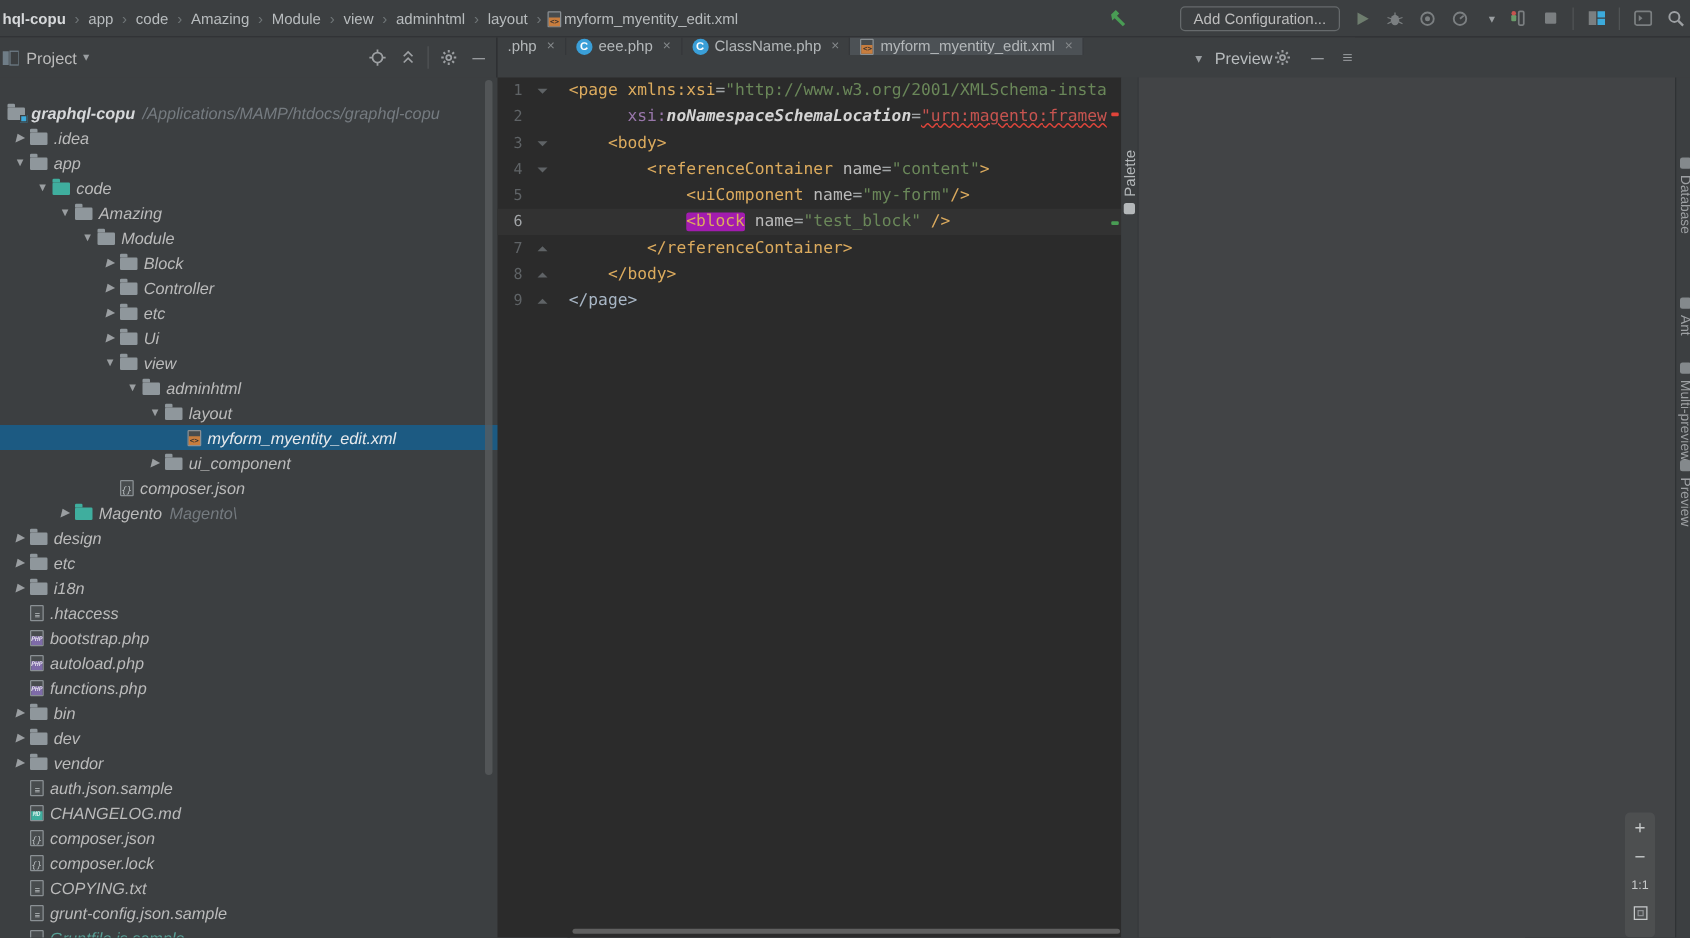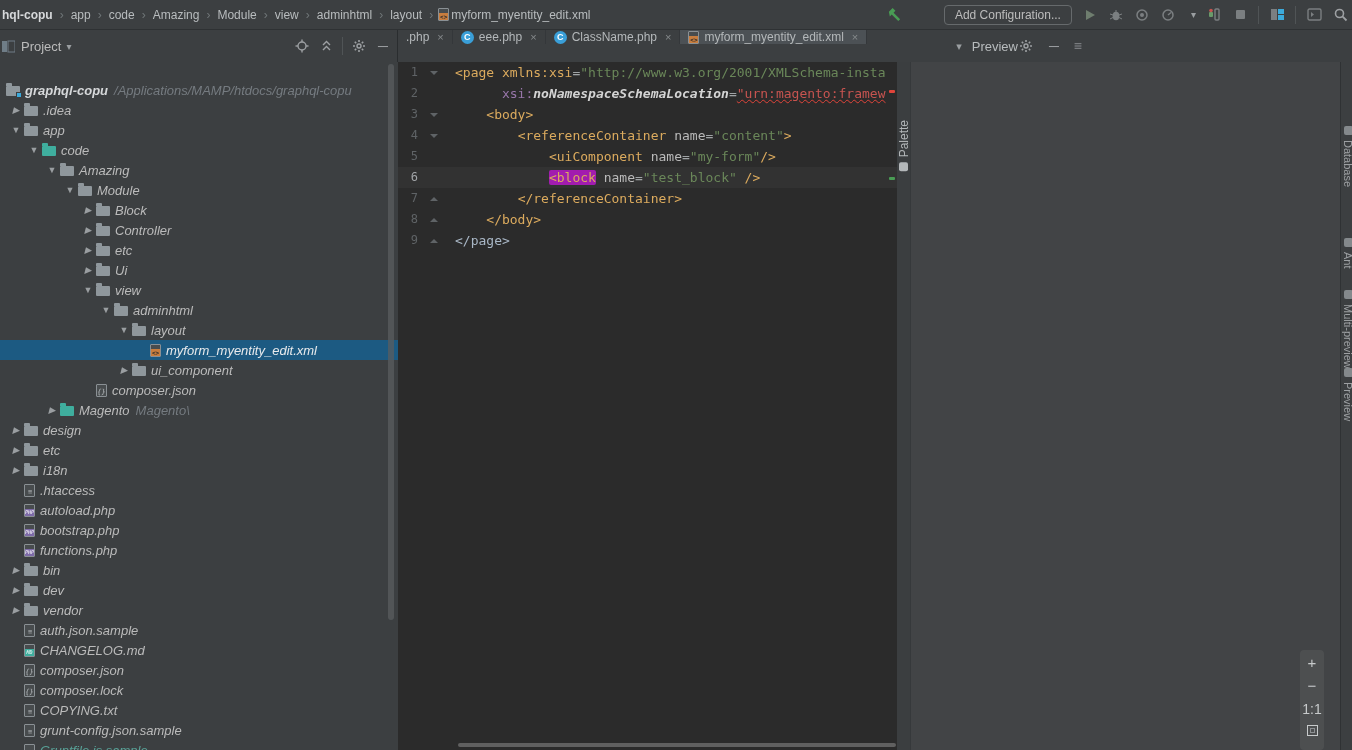--- a/index.html
+++ b/index.html
@@ -4,21 +4,21 @@
 <style>
   * { margin:0; padding:0; box-sizing:border-box; }
   html,body { width:1352px; height:750px; overflow:hidden; background:#3c3f41;
     font-family:"Liberation Sans", sans-serif; font-size:13px; color:#bbbbbb; }
   .abs { position:absolute; }
   #stage { position:relative; width:1352px; height:750px; }
 
   
   #row1 { left:0; top:0; width:1352px; height:30px; background:#3c3f41;
     border-bottom:1px solid #2e3133; display:flex; align-items:center; }
-  .crumbs { display:flex; align-items:flex-start; white-space:nowrap; overflow:hidden; }
+  .crumbs { display:flex; align-items:flex-end; white-space:nowrap; overflow:hidden; }
   .crumb { color:#b8bcbe; font-size:12px; padding:0 2px; }
   .crumb.bold { font-weight:bold; color:#d6d8da; }
   .sep { color:#6f7577; font-size:12px; padding:0 5px; }
   .runbar { margin-left:auto; display:flex; align-items:center; gap:10px; padding-right:4px; }
   .btn-outline { border:1px solid #666a6c; border-radius:4px; color:#bdbdbd; font-size:12px;
     padding:2px 10px; background:transparent; white-space:nowrap;margin-left:31px; }
   .vdiv { width:1px; height:18px; background:#505456; }
   .icon16 { width:16px; height:16px; display:inline-flex; align-items:center; justify-content:center; }
 
   
@@ -95,21 +95,21 @@
   .vtext-down { writing-mode:vertical-rl; font-size:11px; color:#9da0a3; display:inline-flex; align-items:center; gap:5px; }
   #preview-pane { left:911px; top:62px; width:429px; height:688px; background:#424446; }
   #right-stripe { left:1340px; top:62px; width:12px; height:688px; background:#3c3f41; border-left:1px solid #2f3234; overflow:hidden; }
   .stripe-btn { position:absolute; left:1px; }
   .mini-ic { width:9px; height:9px; border-radius:2px; background:#84898c; display:inline-block; }
 
   
   #zoomctrl { left:1300px; top:650px; width:24px; height:100px; background:rgba(255,255,255,.06);
     border-radius:4px; display:flex; flex-direction:column; align-items:center; gap:9px; padding-top:6px; }
   .zbtn { color:#c7cacb; font-size:15px; line-height:14px; }
-  .zbtn.small { font-size:14px; }
+  .zbtn.small { font-size:10px; }
   .fitbox { width:11px; height:11px; border:1px solid #c7cacb; position:relative; }
   .fitbox:before { content:""; position:absolute; inset:2px; border:1px solid #8d9093; }
 
   svg { display:block; }
 </style>
 </head>
 <body>
 
 <div id="stage">
 
@@ -461,30 +461,30 @@
           </span>
           <span class="tlabel">.htaccess</span>
         </span>
       </div>
       <div class="trow">
         <span style="display: flex; align-items: center; margin-left: 8px;">
           <span class="arrow"></span>
           <span class="ficon php">
             <span class="band">PHP</span>
           </span>
-          <span class="tlabel">autoload.php</span>
+          <span class="tlabel">bootstrap.php</span>
         </span>
       </div>
       <div class="trow">
         <span style="display: flex; align-items: center; margin-left: 8px;">
           <span class="arrow"></span>
           <span class="ficon php">
             <span class="band">PHP</span>
           </span>
-          <span class="tlabel">bootstrap.php</span>
+          <span class="tlabel">autoload.php</span>
         </span>
       </div>
       <div class="trow">
         <span style="display: flex; align-items: center; margin-left: 8px;">
           <span class="arrow"></span>
           <span class="ficon php">
             <span class="band">PHP</span>
           </span>
           <span class="tlabel">functions.php</span>
         </span>

